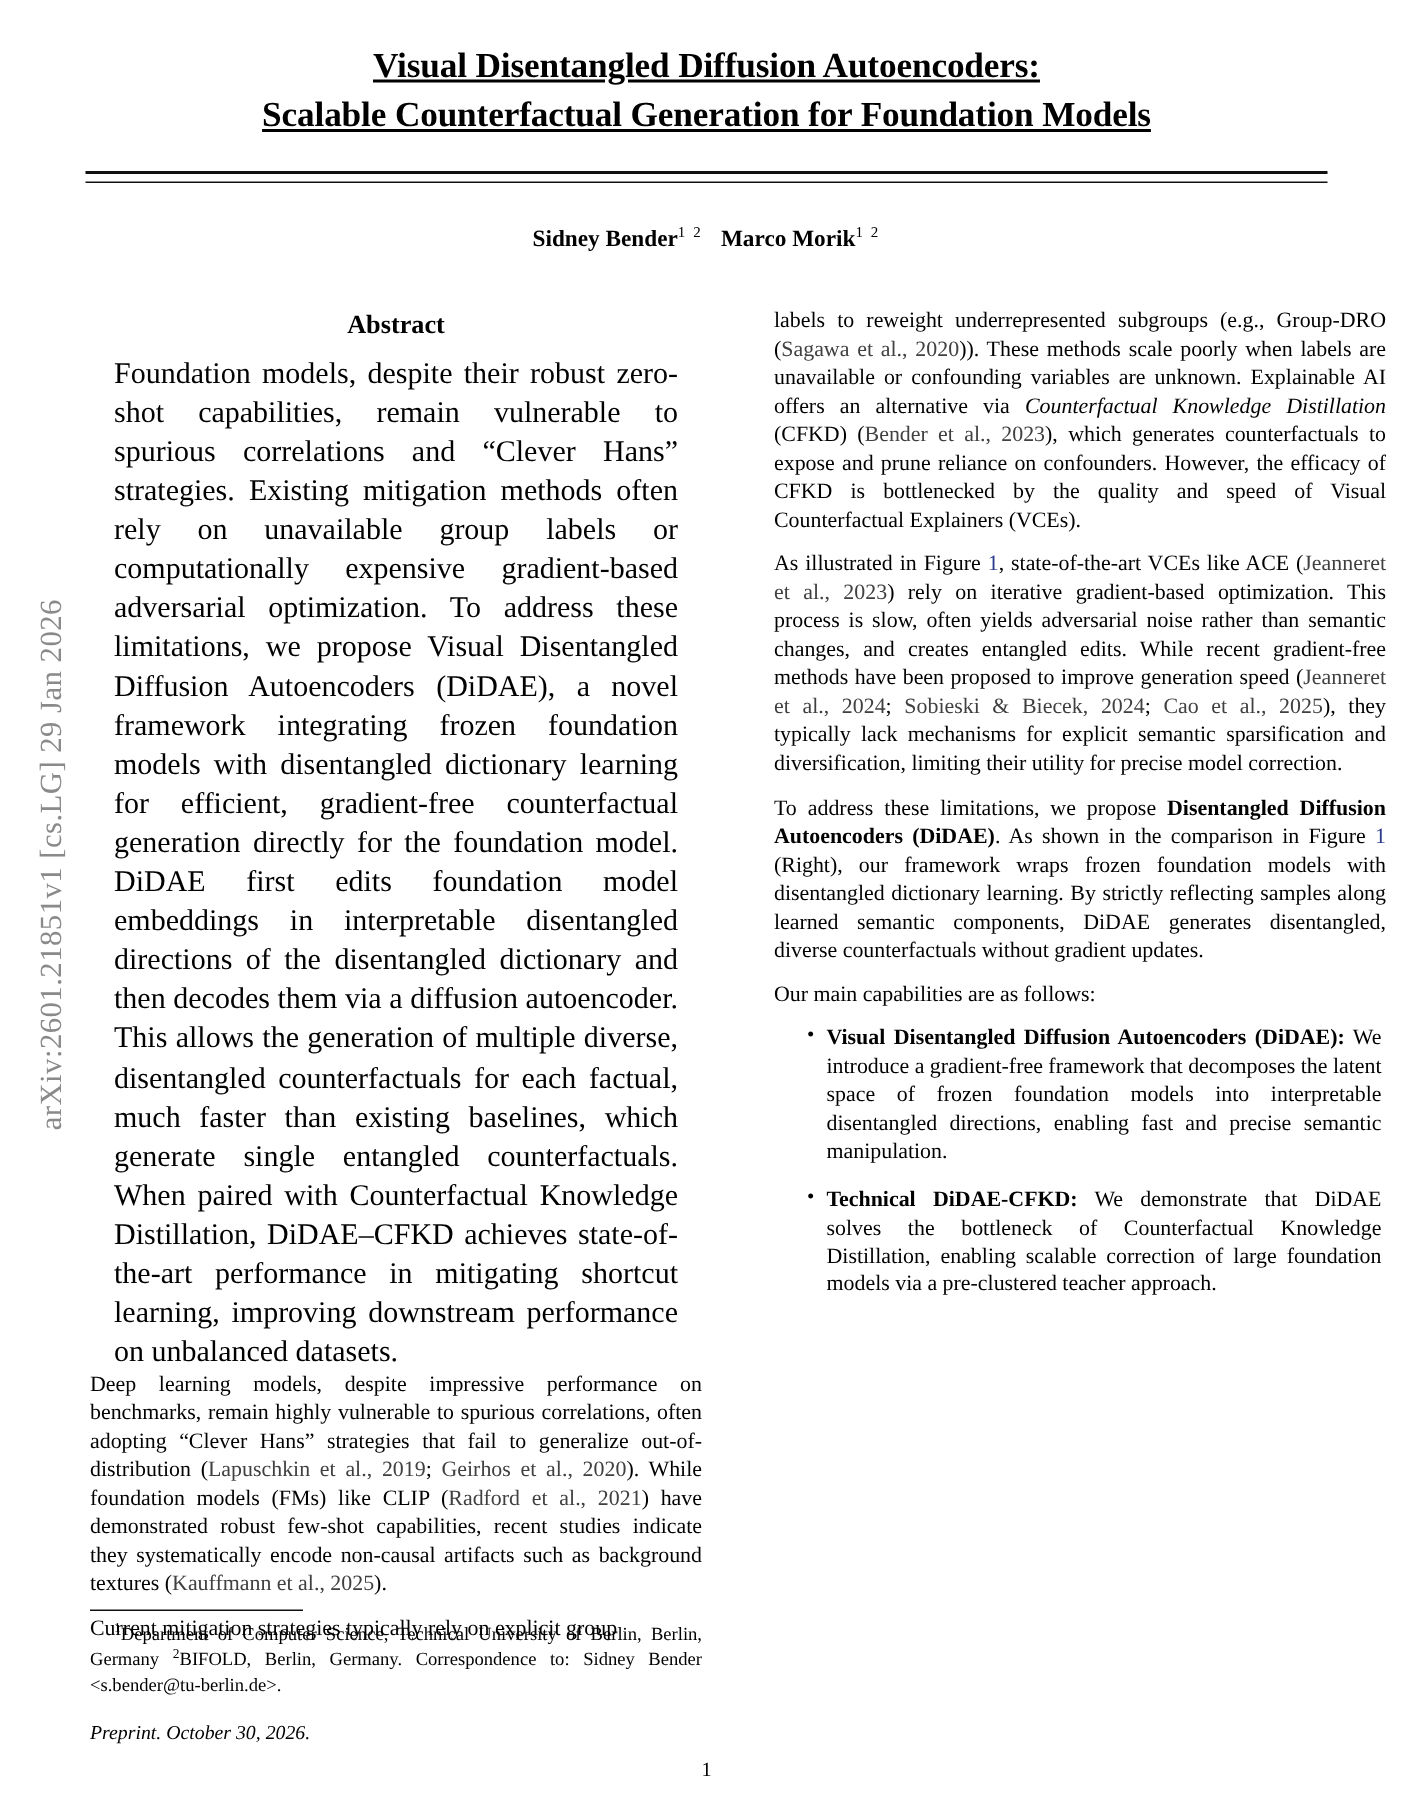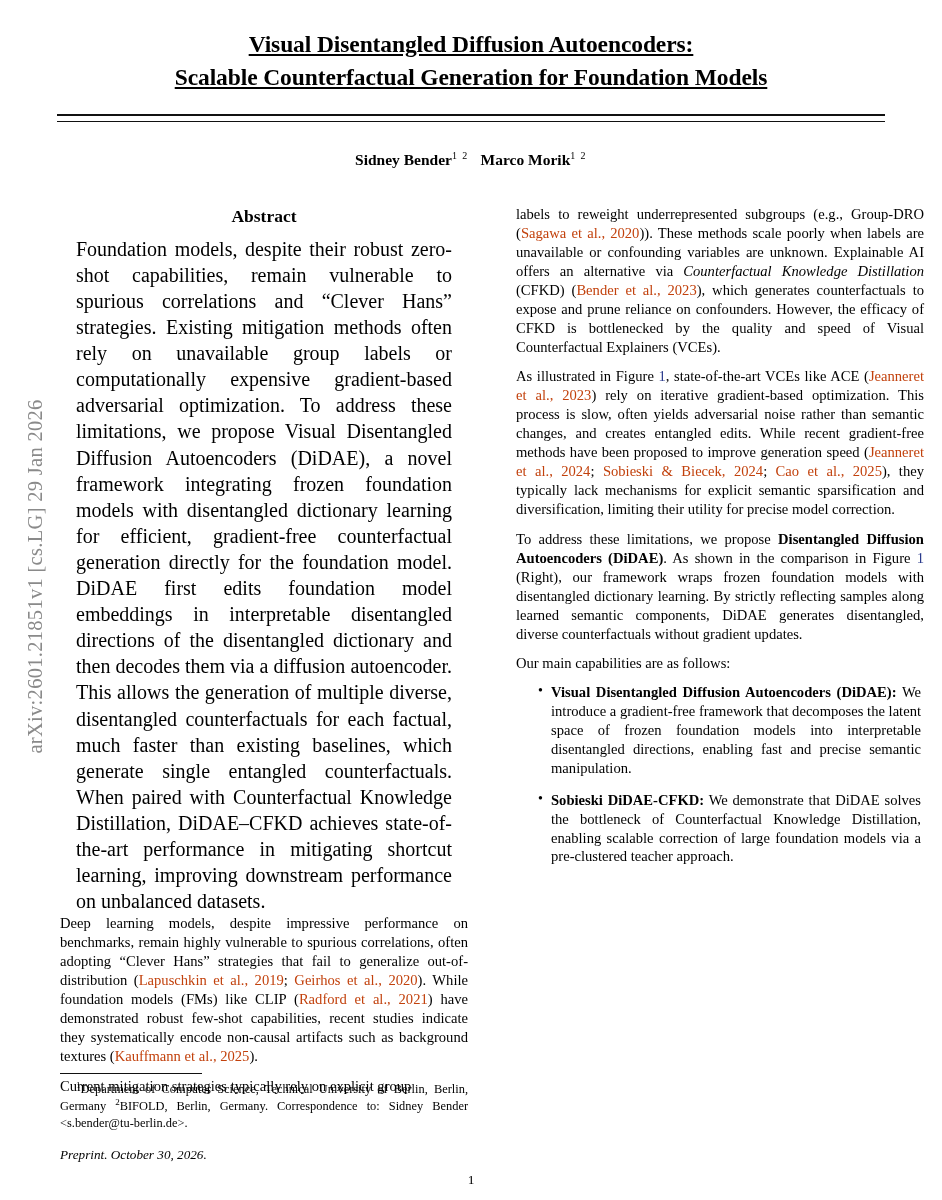--- a/index.html
+++ b/index.html
@@ -109,21 +109,21 @@
 
   h2.section {
     font-size: 17px;
     font-weight: bold;
     margin: 26px 0 12px 0;
     text-align: left;
   }
 
   
   .cite {
-    color: #c2410c;
+    color: #404040;
     text-decoration: none;
   }
   .ref { color: #2a3a8c; }
   em { font-style: italic; }
   strong { font-weight: bold; }
 
   
   ul.contrib {
     margin: 2px 3px 10px 0;
     padding-left: 22px;
@@ -218,21 +218,21 @@
     <p class="para"><span>labels to reweight underrepresented subgroups (e.g., Group-DRO (</span><span class="cite">Sagawa et al., 2020</span><span>)). These methods scale poorly when labels are unavailable or confounding variables are unknown. Explainable AI offers an alternative via </span><em>Counterfactual Knowledge Distillation</em><span> (CFKD) (</span><span class="cite">Bender et al., 2023</span><span>), which generates counterfactuals to expose and prune reliance on confounders. However, the efficacy of CFKD is bottlenecked by the quality and speed of Visual Counterfactual Explainers (VCEs).</span></p>
 
     <p class="para"><span>As illustrated in Figure </span><span class="ref">1</span><span>, state-of-the-art VCEs like ACE (</span><span class="cite">Jeanneret et al., 2023</span><span>) rely on iterative gradient-based optimization. This process is slow, often yields adversarial noise rather than semantic changes, and creates entangled edits. While recent gradient-free methods have been proposed to improve generation speed (</span><span class="cite">Jeanneret et al., 2024</span><span>; </span><span class="cite">Sobieski &amp; Biecek, 2024</span><span>; </span><span class="cite">Cao et al., 2025</span><span>), they typically lack mechanisms for explicit semantic sparsification and diversification, limiting their utility for precise model correction.</span></p>
 
     <p class="para"><span>To address these limitations, we propose </span><strong>Disentangled Diffusion Autoencoders (DiDAE)</strong><span>. As shown in the comparison in Figure </span><span class="ref">1</span><span> (Right), our framework wraps frozen foundation models with disentangled dictionary learning. By strictly reflecting samples along learned semantic components, DiDAE generates disentangled, diverse counterfactuals without gradient updates.</span></p>
 
     <p class="para">Our main capabilities are as follows:</p>
 
     <ul class="contrib">
       <li><strong>Visual Disentangled Diffusion Autoencoders (DiDAE):</strong><span> We introduce a gradient-free framework that decomposes the latent space of frozen foundation models into interpretable disentangled directions, enabling fast and precise semantic manipulation.</span></li>
-      <li><strong>Sobieski DiDAE-CFKD:</strong><span> We demonstrate that DiDAE solves the bottleneck of Counterfactual Knowledge Distillation, enabling scalable correction of large foundation models via a pre-clustered teacher approach.</span></li>
+      <li><strong>Technical DiDAE-CFKD:</strong><span> We demonstrate that DiDAE solves the bottleneck of Counterfactual Knowledge Distillation, enabling scalable correction of large foundation models via a pre-clustered teacher approach.</span></li>
     </ul>
 
   </div>
 
   <div class="footnote-wrap">
     <div class="footnote-rule"></div>
     <div class="footnote"><span class="fn-indent"></span><span class="fn-sup">1</span><span>Department of Computer Science, Technical University of Berlin, Berlin, Germany </span><span class="fn-sup">2</span><span>BIFOLD, Berlin, Germany. Correspondence to: Sidney Bender &lt;s.bender@tu-berlin.de&gt;.</span></div>
     <div class="preprint">Preprint. October 30, 2026.</div>
   </div>
 

